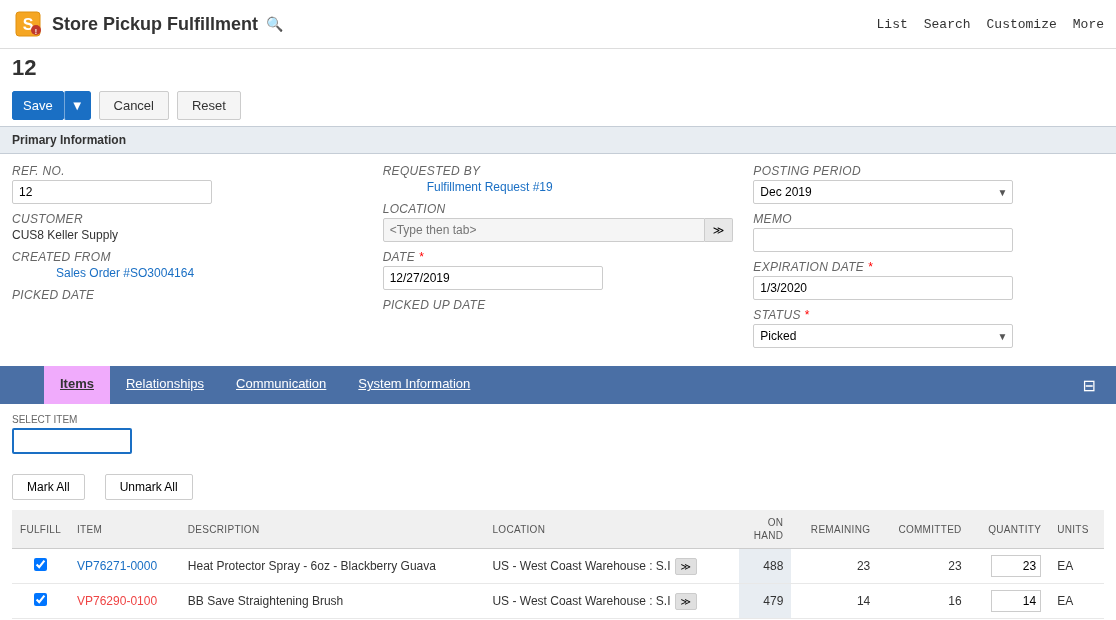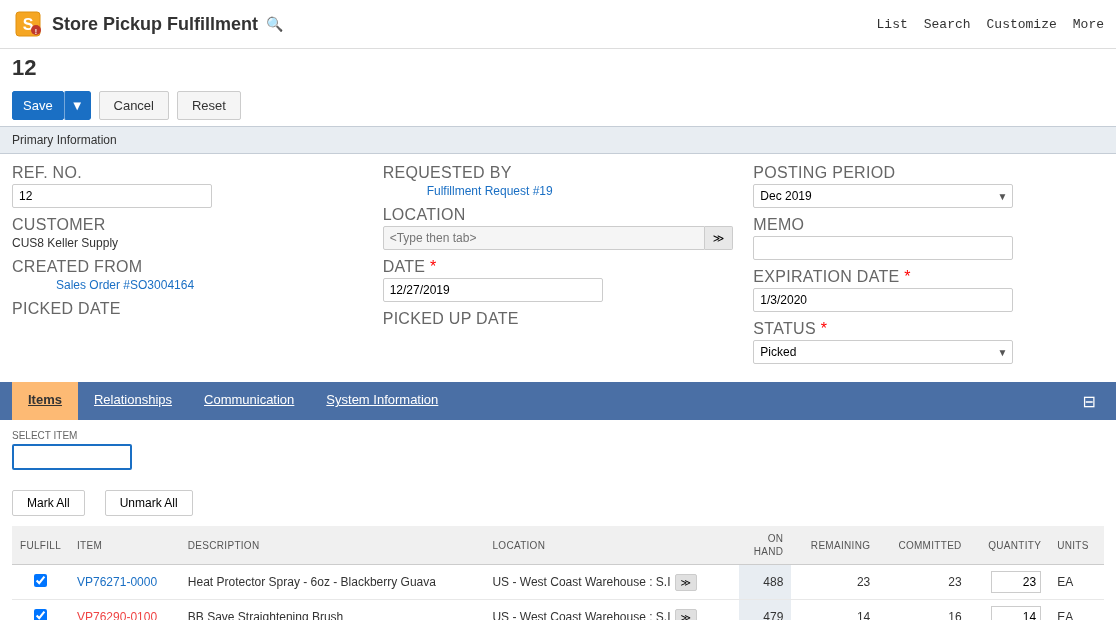--- a/index.html
+++ b/index.html
@@ -19,42 +19,42 @@
     .record-number { font-size: 22px; font-weight: bold; padding: 6px 12px 4px; }
 
     
     .action-bar { display: flex; gap: 8px; padding: 6px 12px; align-items: center; }
     .btn-save { background: #1a6fc4; color: white; border: 1px solid #1a6fc4; padding: 6px 12px; cursor: pointer; font-size: 13px; display: flex; align-items: center; gap: 0; border-radius: 2px; }
     .btn-save-main { padding: 6px 10px; }
     .btn-save-arrow { padding: 6px 6px; border-left: 1px solid rgba(255,255,255,0.4); }
     .btn-cancel, .btn-reset { background: #f5f5f5; color: #333; border: 1px solid #ccc; padding: 6px 14px; cursor: pointer; font-size: 13px; border-radius: 2px; }
 
     
-    .section-header { background: #e8edf2; padding: 6px 12px; font-weight: normal; font-size: 12px; color: #333; border-top: 1px solid #c5cdd6; border-bottom: 1px solid #c5cdd6; }
+    .section-header { background: #e8edf2; padding: 6px 12px; font-weight: bold; font-size: 12px; color: #333; border-top: 1px solid #c5cdd6; border-bottom: 1px solid #c5cdd6; }
 
     
     .form-body { padding: 10px 12px; display: grid; grid-template-columns: 1fr 1fr 1fr; gap: 0 20px; }
     .form-group { margin-bottom: 8px; }
-    .form-label { font-size: 16px; color: #666; text-transform: uppercase; letter-spacing: 0.3px; margin-bottom: 2px; display: block; }
+    .form-label { font-size: 12px; color: #666; text-transform: uppercase; letter-spacing: 0.3px; margin-bottom: 2px; display: block; font-style: italic; }
     .form-value { font-size: 12px; color: #333; }
     .form-value a { color: #1a6fc4; text-decoration: none; margin-left: 44px; }
     .form-input { width: 100%; border: 1px solid #ccc; padding: 4px 6px; font-size: 12px; border-radius: 2px; }
     .form-input-with-dropdown { display: flex; }
     .form-input-with-dropdown input { flex: 1; border: 1px solid #ccc; padding: 4px 6px; font-size: 12px; border-radius: 2px 0 0 2px; color: #999; background: #f5f5f5; }
     .form-input-with-dropdown .dropdown-btn { border: 1px solid #ccc; border-left: none; background: #e8e8e8; padding: 4px 6px; cursor: pointer; border-radius: 0 2px 2px 0; }
     .select-with-arrow { display: flex; position: relative; }
     .select-with-arrow select { width: 100%; border: 1px solid #ccc; padding: 4px 24px 4px 6px; font-size: 12px; border-radius: 2px; appearance: none; background: white; cursor: pointer; }
     .select-arrow { position: absolute; right: 6px; top: 50%; transform: translateY(-50%); pointer-events: none; color: #555; font-size: 10px; }
     .blank-label { color: #ccc; }
 
     
     .tabs-bar { background: #4a6fa5; display: flex; align-items: center; padding: 0 12px; justify-content: space-between; }
     .tabs-list { display: flex; gap: 0; }
     .tab { padding: 10px 16px; color: white; cursor: pointer; font-size: 13px; border-bottom: 3px solid transparent; text-decoration: none; }
-    .tab.active { background: #fdba74; color: #333; font-weight: bold; border-bottom: none; }
+    .tab.active { background: #f0abfc; color: #333; font-weight: bold; border-bottom: none; margin-left: 32px; }
     .tab-underline { text-decoration: underline; }
     .tabs-right { color: white; cursor: pointer; font-size: 16px; padding: 8px; }
 
     
     .items-content { padding: 10px 12px; background: #fff; }
     .select-item-label { font-size: 10px; color: #666; text-transform: uppercase; margin-bottom: 3px; }
     .select-item-input { width: 120px; border: 2px solid #1a6fc4; padding: 4px 6px; font-size: 12px; border-radius: 2px; outline: none; }
     .mark-buttons { display: flex; gap: 20px; margin-top: 20px; margin-bottom: 10px; }
     .btn-mark { background: white; border: 1px solid #ccc; padding: 5px 14px; cursor: pointer; font-size: 12px; border-radius: 2px; }
 

